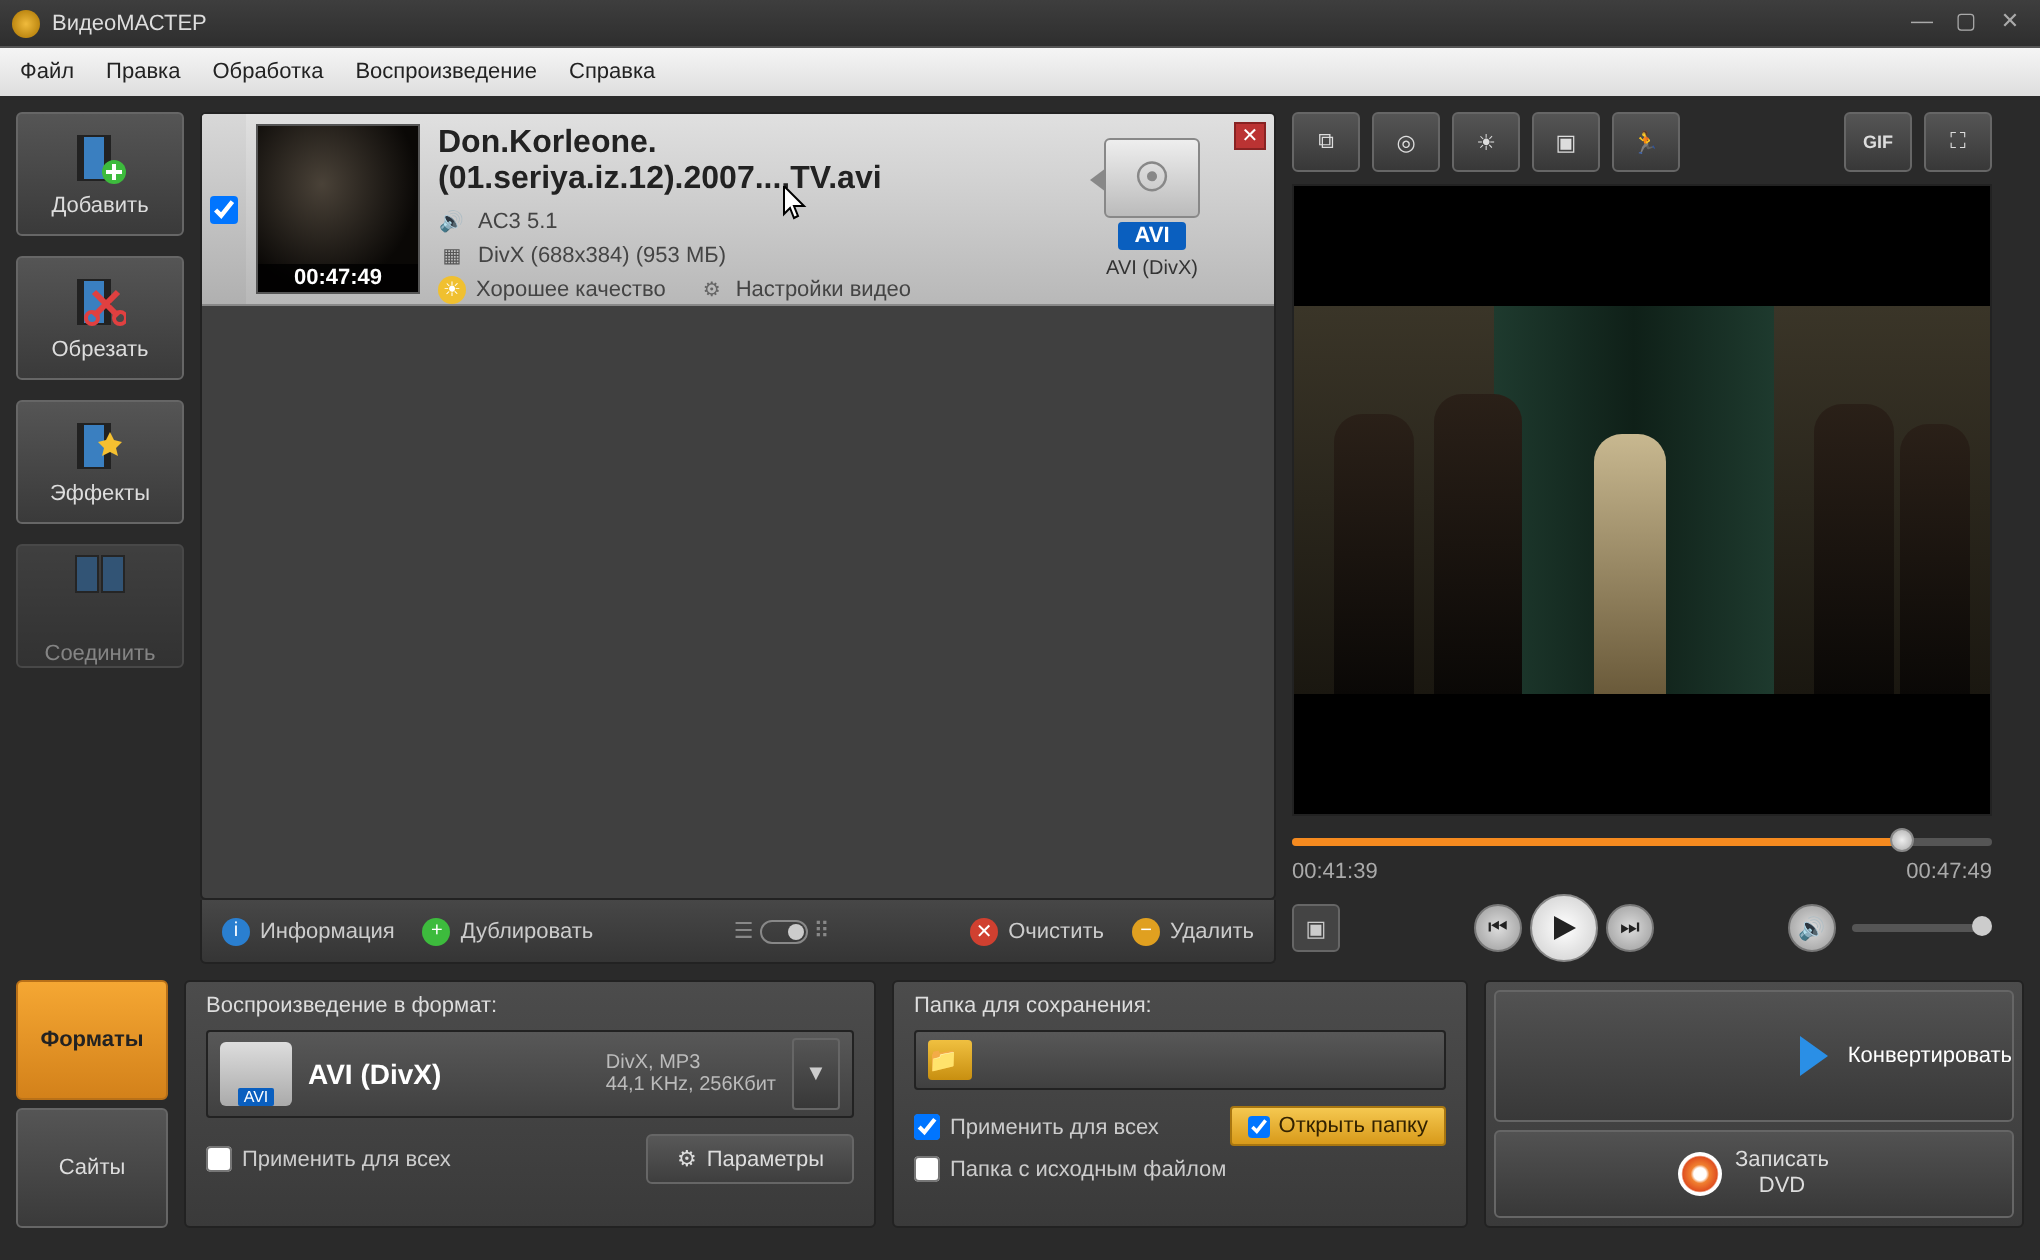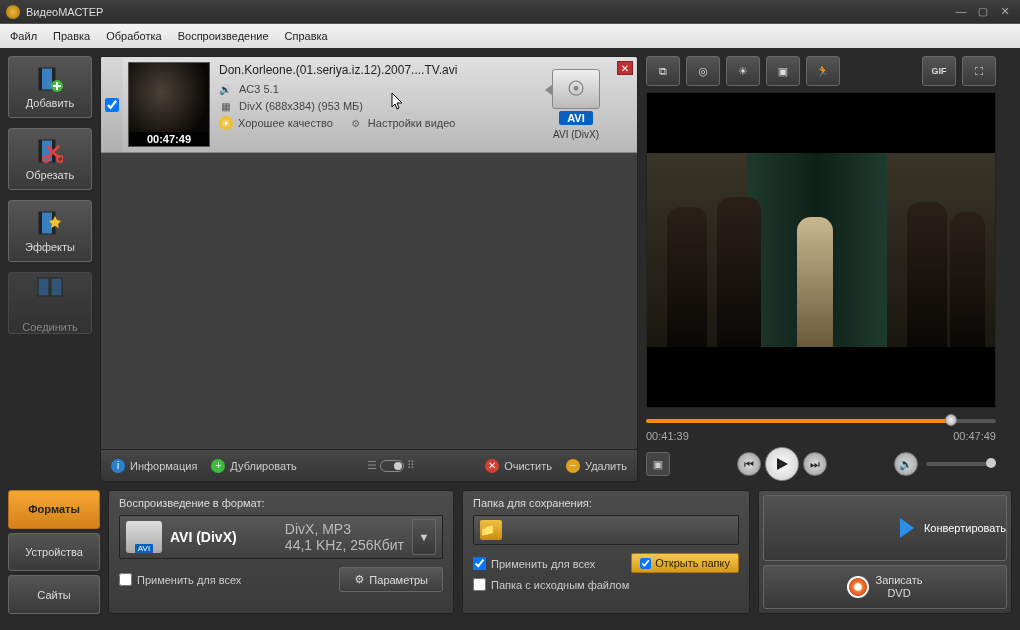--- a/index.html
+++ b/index.html
@@ -24,21 +24,21 @@
 
 
 .center { width:538px; display:flex; flex-direction:column; }
 .filelist { flex:1; background:#404040; border:1px solid #222; border-radius:3px; overflow:hidden; }
 .fileitem { background:linear-gradient(#e0e0e0,#b8b8b8); height:96px; display:flex; align-items:stretch; border-bottom:1px solid #888; }
 .fileitem .chk { width:22px; display:flex; align-items:center; justify-content:center; background:linear-gradient(#d8d8d8,#b0b0b0); }
 .fileitem .chk input { width:14px; height:14px; }
 .fileitem .thumb { width:82px; margin:5px; background:#000; position:relative; border:1px solid #555; }
 .fileitem .thumb .dur { position:absolute; bottom:0; left:0; right:0; background:rgba(0,0,0,.8); color:#fff; font-weight:bold; text-align:center; font-size:11px; padding:1px 0; }
 .fileitem .info { flex:1; padding:6px 4px; color:#222; }
-.fileitem .info .fname { font-weight:normal; margin-bottom:5px; font-size:12px; }
+.fileitem .info .fname { font-weight:bold; margin-bottom:5px; font-size:16px; }
 .fileitem .info .row { display:flex; align-items:center; gap:6px; margin-bottom:3px; color:#444; }
 .fileitem .info .row.meta { gap:16px; margin-top:3px;}
 .fileitem .fmt { width:78px; display:flex; flex-direction:column; align-items:center; justify-content:center; gap:2px; padding-right:4px;}
 .fileitem .fmt .cam { width:48px; height:40px; background:linear-gradient(#eee,#bbb); border:1px solid #888; border-radius:3px; display:flex; align-items:center; justify-content:center; position:relative;}
 .fileitem .fmt .cam::before{content:"";position:absolute;left:-8px;top:14px;width:8px;height:12px;background:#888;clip-path:polygon(100% 0,100% 100%,0 50%);}
 .fileitem .fmt .badge { background:#0a5fbf; color:#fff; font-weight:bold; padding:1px 8px; border-radius:2px; font-size:11px;}
 .fileitem .fmt .sub { color:#333; font-size:10px; margin-top:2px;}
 .fileitem .close { width:20px; padding-top:4px; }
 .fileitem .close span{ display:block;width:16px;height:14px;background:#b33; color:#fff; text-align:center; line-height:13px; border:1px solid #822; font-size:10px; cursor:pointer;}
 
@@ -64,32 +64,32 @@
 .controls { height:36px; display:flex; align-items:center; gap:8px; margin-top:4px;}
 .controls .snap { width:24px; height:24px; background:#444; border:1px solid #666; border-radius:3px; display:flex;align-items:center;justify-content:center;color:#ccc; cursor:pointer;}
 .controls .playset { display:flex; align-items:center; gap:4px; margin:0 auto;}
 .playbtn { width:34px; height:34px; border-radius:50%; background:radial-gradient(#fff,#ccc); border:1px solid #888; display:flex; align-items:center; justify-content:center; cursor:pointer;}
 .rndbtn { width:24px; height:24px; border-radius:50%; background:radial-gradient(#ddd,#999); border:1px solid #777; display:flex;align-items:center;justify-content:center; cursor:pointer; font-size:10px; color:#222;}
 .volslider { width:70px; height:4px; background:#555; position:relative; border-radius:2px;}
 .volslider .knob{ position:absolute; right:0; top:-4px; width:10px;height:10px;background:#ccc;border-radius:50%;}
 
 
 .bottom { height:132px; padding:0 8px 8px; display:flex; gap:8px; }
-.tabs { width:92px; display:flex; flex-direction:column; gap:4px; }
+.tabs { width:76px; display:flex; flex-direction:column; gap:4px; }
 .tab { flex:1; background:linear-gradient(#555,#3a3a3a); border:1px solid #666; border-radius:3px; display:flex; align-items:center; justify-content:center; color:#ddd; cursor:pointer; }
 .tab.active { background:linear-gradient(#f5a733,#d3811a); color:#222; font-weight:bold; border-color:#b87018;}
 .panel { background:linear-gradient(#4c4c4c,#3a3a3a); border:1px solid #222; border-radius:3px; padding:6px 10px; display:flex; flex-direction:column; }
 .panel .hdr { color:#ddd; margin-bottom:6px; font-size:11px;}
 .fmtpanel { width:346px; }
 .fmtsel { height:44px; background:linear-gradient(#585858,#404040); border:1px solid #222; border-radius:2px; display:flex; align-items:center; padding:0 6px; gap:8px; }
 .fmtsel .camico { width:36px; height:32px; background:linear-gradient(#ddd,#aaa); border-radius:3px; position:relative; display:flex;align-items:flex-end;justify-content:center;}
 .fmtsel .camico .b{background:#0a5fbf;color:#fff;font-size:8px;padding:0 3px;border-radius:1px;}
 .fmtsel .txt { flex:1; }
 .fmtsel .txt .big { color:#fff; font-size:14px; font-weight:bold; }
-.fmtsel .txt .small { color:#bbb; font-size:14px; }
+.fmtsel .txt .small { color:#bbb; font-size:10px; }
 .fmtsel .dd { width:24px; height:36px; background:linear-gradient(#555,#383838); border:1px solid #666; border-radius:2px; display:flex;align-items:center;justify-content:center;color:#ccc;cursor:pointer;}
 .fmtfoot { display:flex; align-items:center; margin-top:8px; gap:10px;}
 .btn { background:linear-gradient(#585858,#3e3e3e); border:1px solid #666; border-radius:3px; padding:5px 14px; color:#ddd; cursor:pointer; display:flex;align-items:center;gap:5px;}
 .chklbl { display:flex; align-items:flex-end; gap:5px; color:#ccc; }
 
 .savepanel { width:288px; }
 .pathbox { height:30px; background:linear-gradient(#585858,#404040); border:1px solid #222; border-radius:2px; display:flex; align-items:center; padding:0 6px; gap:6px;}
 .pathbox span { flex:1; color:#5fb4ff; font-size:12px;}
 .pathbox .br { width:22px;height:20px;background:linear-gradient(#f0c040,#c88f10);border-radius:2px;cursor:pointer;display:flex;align-items:center;justify-content:center;font-size:10px;}
 .savepanel .opts { margin-top:8px; display:flex; flex-direction:column; gap:5px;}
@@ -317,21 +317,20 @@
       <div class="volslider">
           <div class="knob"></div>
         </div>
     </div>
   </div>
 </div>
 
 <div class="bottom">
   <div class="tabs">
     <div class="tab active">Форматы</div>
-    <div class="tab">Устройства</div>
     <div class="tab">Сайты</div>
   </div>
 
   <div class="panel fmtpanel">
     <div class="hdr">Воспроизведение в формат:</div>
     <div class="fmtsel">
       <div class="camico">
           <span class="b">AVI</span>
         </div>
       <div class="txt">

